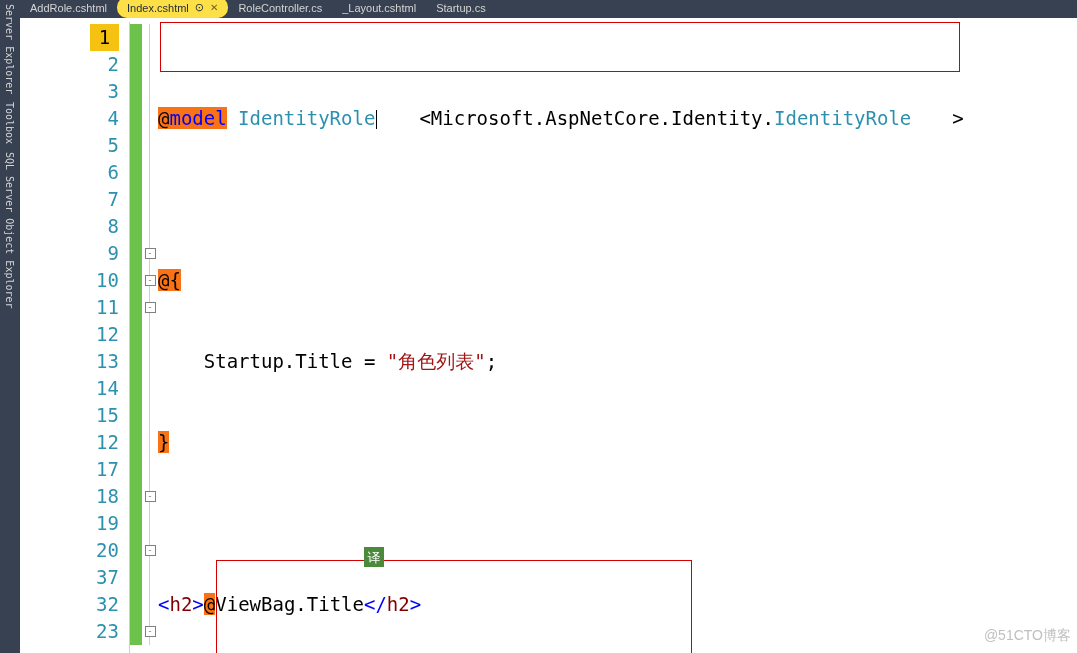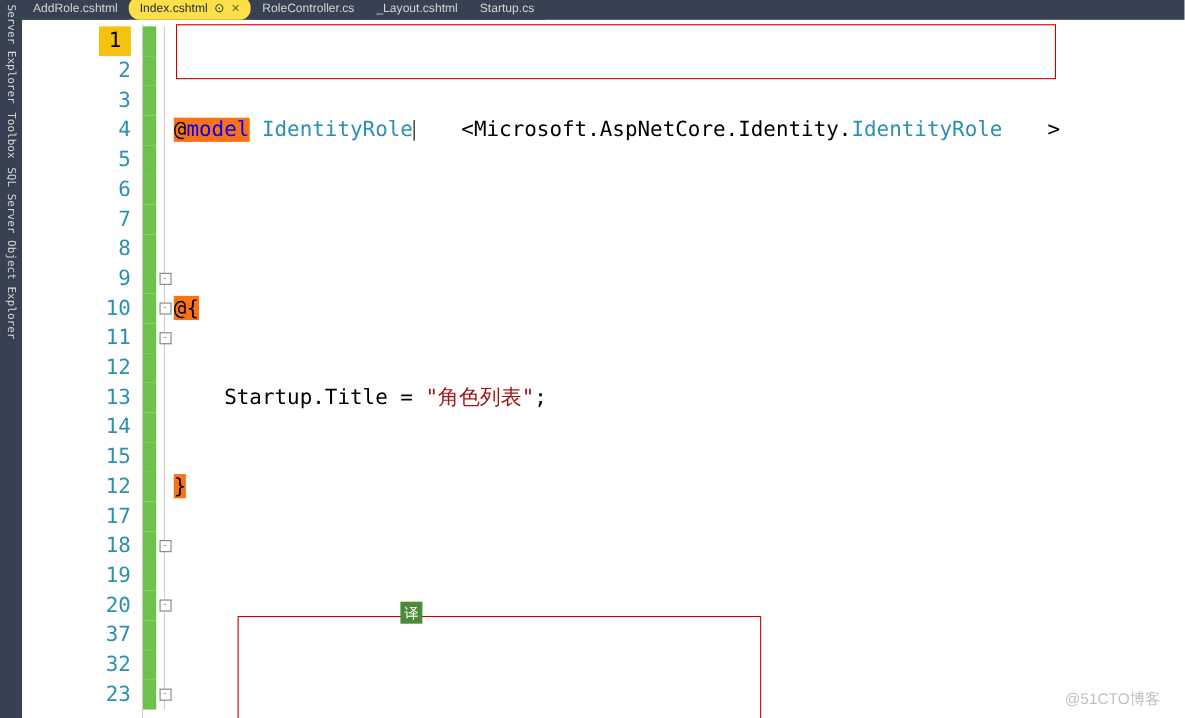--- a/index.html
+++ b/index.html
@@ -25,21 +25,21 @@
 .code .line { height:27px; }
 .hl { background:#f97316; }
 .kw { color:#0000ff; }
 .type { color:#2b91af; }
 .str { color:#a31515; }
 .tag { color:#800000; }
 .txt { color:#000;padding-left:41px; }
 .rbox1 { position:absolute; left:2px; top:0px; width:800px; height:50px; border:1px solid #d40000; pointer-events:none; }
 .rbox2 { position:absolute; left:58px; top:538px; width:476px; height:110px; border:1px solid #d40000; pointer-events:none; }
 .badge { position:absolute; left:206px; top:525px; width:20px; height:20px; background:#4a8a3a; color:#fff; font-size:13px; display:flex; align-items:center; justify-content:center; font-family:sans-serif; }
-.wm { position:absolute; right:22px; bottom:8px; color:#c0c0c0; font-size:14px; font-family:sans-serif; }
+.wm { position:absolute; right:6px; bottom:8px; color:#c0c0c0; font-size:14px; font-family:sans-serif; }
 .cursor-i { display:inline-block; width:1px; height:19px; background:#000; vertical-align:middle; margin:0 1px; }
 </style>
 </head>
 <body>
 
 <div class="sidebar">
   <span>Server Explorer</span>
   <span>Toolbox</span>
   <span>SQL Server Object Explorer</span>
 </div>
@@ -153,20 +153,21 @@
       </div>
   </div>
   <div class="code">
     <div class="rbox1"></div>
     <div class="line"><span class="hl"><span>@</span><span class="kw">model</span></span><span> </span><span class="type">IdentityRole</span><span class="cursor-i"></span><span class="txt">&lt;Microsoft.AspNetCore.Identity.</span><span class="type">IdentityRole</span><span class="txt">&gt;</span></div>
     <div class="line"></div>
     <div class="line"><span class="hl"><span>@</span><span>{</span></span></div>
     <div class="line"><span>    </span><span>Startup.Title = </span><span class="str">"角色列表"</span><span>;</span></div>
     <div class="line"><span class="hl">}</span></div>
     <div class="line"></div>
+    <div class="line"><span class="kw">&lt;</span><span class="tag">h2</span><span class="kw">&gt;</span><span class="hl">@</span><span>ViewBag.Title</span><span class="kw">&lt;/</span><span class="tag">h2</span><span class="kw">&gt;</span></div>
     
     
     
     
     
     
     
     
     
     

